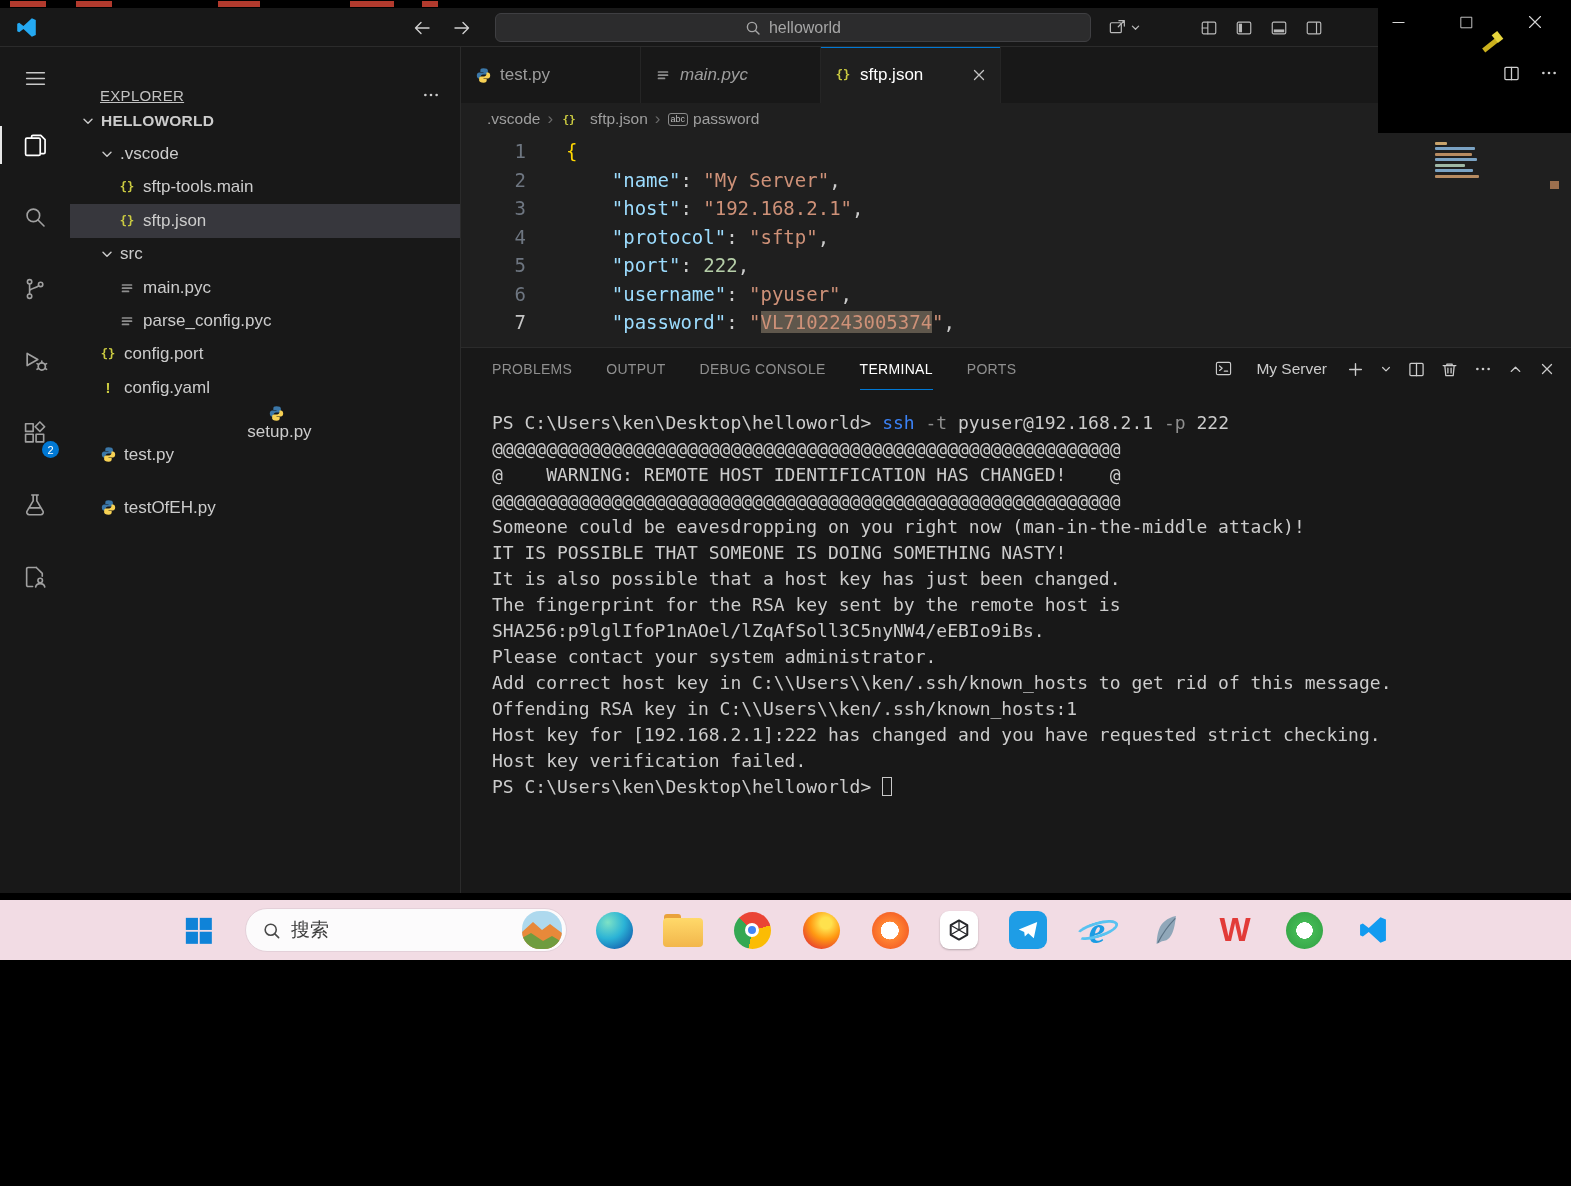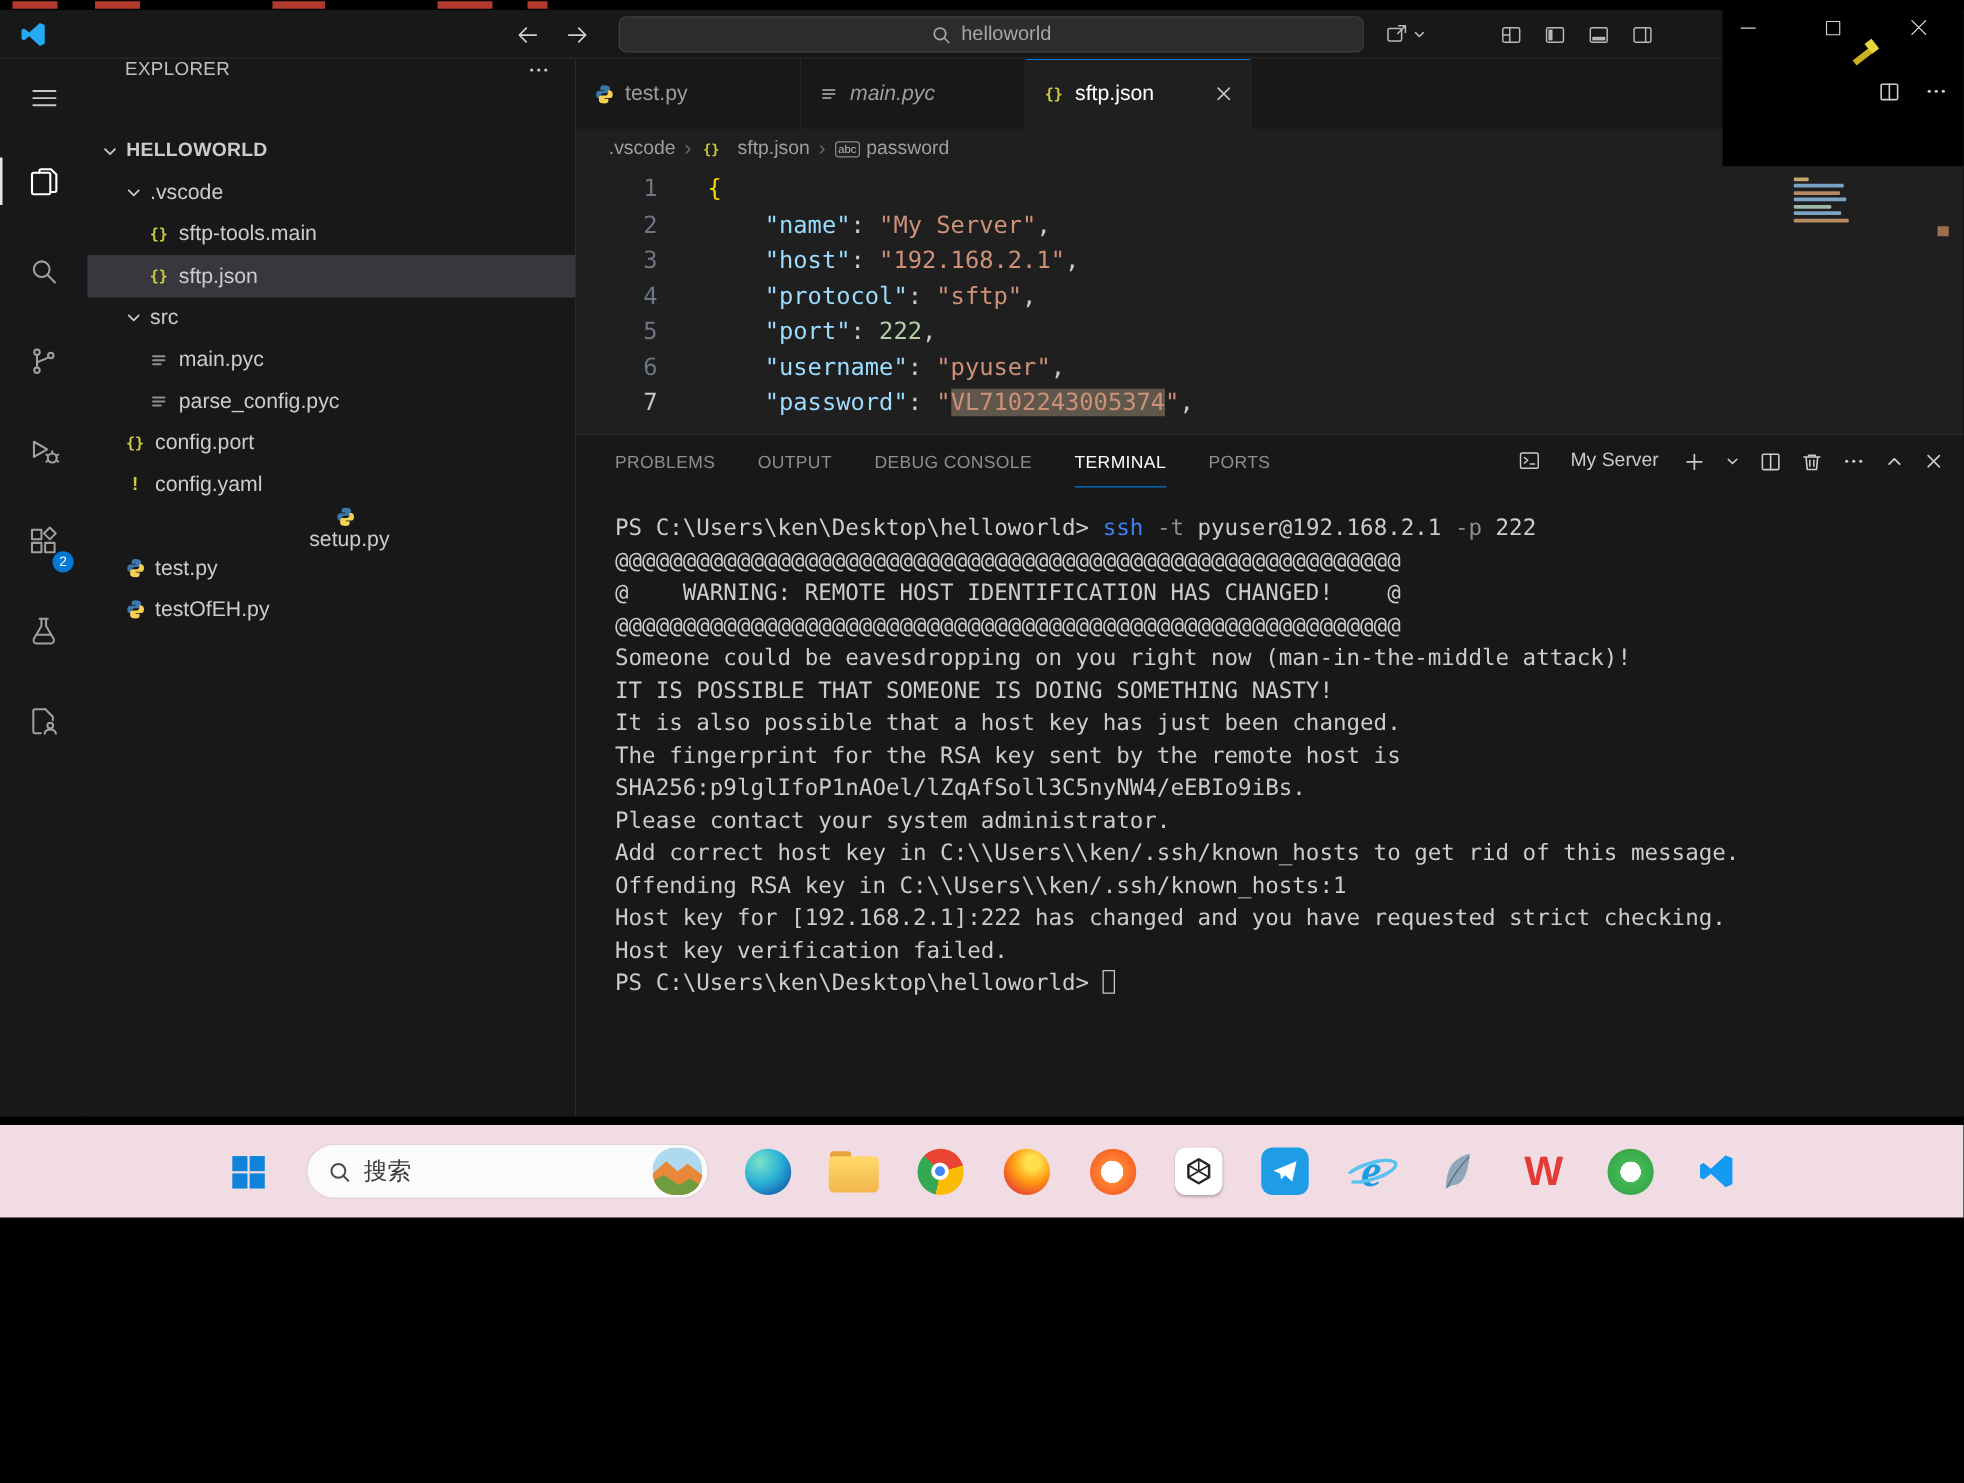--- a/index.html
+++ b/index.html
@@ -27,21 +27,21 @@
 .pen::after{content:"";position:absolute;right:3px;top:2px;width:7px;height:10px;background:#e7d63d;transform:rotate(-38deg);}
 
 .activitybar{position:absolute;left:0;top:39px;width:70px;height:846px;background:#181818;}
 .ab-item{height:72px;display:flex;align-items:center;justify-content:center;color:#a0a0a0;position:relative;cursor:pointer;}
 .ab-item.first{height:62px;color:#c8c8c8;}
 .ab-item.active{color:#ffffff;}
 .ab-item.active::before{content:"";position:absolute;left:0;top:17px;bottom:17px;width:2px;background:#e7e7e7;}
 .badge{position:absolute;right:11px;bottom:11px;min-width:17px;height:17px;padding:0 2px;border-radius:9px;background:#0078d4;color:#fff;font-size:11px;display:flex;align-items:center;justify-content:center;}
 
 .sidebar{position:absolute;left:70px;top:39px;width:391px;height:846px;background:#181818;border-right:1px solid #2b2b2b;}
-.sb-header{height:57px;display:flex;align-items:flex-start;padding:0 20px 0 30px;color:#c2c2c2;font-size:15px;letter-spacing:.3px;}
+.sb-header{height:57px;display:flex;align-items:flex-end;padding:0 20px 0 30px;color:#c2c2c2;font-size:15px;letter-spacing:.3px;text-decoration:underline;}
 .sb-more{margin-left:auto;color:#cccccc;display:flex;}
 .trow{height:33.4px;display:flex;align-items:center;font-size:17px;color:#cccccc;cursor:pointer;white-space:nowrap;}
 .trow.sel{background:#37373d;}
 .trow.broot{font-weight:bold;font-size:15.5px;letter-spacing:.2px;}
 .chev{width:16px;margin-right:5px;display:flex;color:#cccccc;}
 .fi{width:18px;margin-right:7px;display:flex;align-items:center;justify-content:center;}
 .fi-json{color:#cbcb41;font-weight:bold;font-size:12px;font-family:"DejaVu Sans Mono",monospace;}
 .fi-yaml{color:#cbcb41;font-weight:bold;font-size:15px;}
 
 .editorcol{position:absolute;left:461px;top:39px;right:0;height:846px;display:flex;flex-direction:column;background:#1f1f1f;}
@@ -77,21 +77,21 @@
 .ptab.active{color:#ffffff;border-bottom:1px solid #0078d4;}
 .pactions{margin-left:auto;display:flex;align-items:center;gap:16px;color:#cccccc;}
 .pbtn{display:flex;align-items:center;cursor:pointer;}
 .term-label{display:flex;gap:24px;font-size:15.5px;color:#cccccc;margin-right:4px;cursor:pointer;}
 .terminal{flex:1;padding:20px 0 0 31px;font-family:"DejaVu Sans Mono",monospace;font-size:18px;color:#cccccc;overflow:hidden;}
 .tl{height:26px;line-height:26px;white-space:pre;}
 .tk-cmd{color:#3b82f6;}
 .tk-par{color:#8f8f8f;}
 .tk-cur{display:inline-block;width:10px;height:19px;border:1px solid #c8c8c8;vertical-align:-3px;}
 
-.taskbar{position:absolute;left:0;top:900px;width:1571px;height:74px;background:#f2dce4;display:flex;align-items:center;justify-content:center;gap:25px;}
+.taskbar{position:absolute;left:0;top:900px;width:1571px;height:60px;background:#f2dce4;display:flex;align-items:center;justify-content:center;gap:25px;}
 .start{width:44px;height:44px;display:flex;align-items:center;justify-content:center;cursor:pointer;}
 .pill{width:322px;height:44px;background:#fcfbfc;border:1px solid #e4d0d9;border-radius:22px;display:flex;align-items:center;padding:3px 4px 3px 16px;gap:10px;color:#3c3c3c;font-size:19px;cursor:pointer;}
 .pill-img{margin-left:auto;width:40px;height:38px;border-radius:18px;overflow:hidden;display:flex;}
 .tapp{width:44px;height:44px;display:flex;align-items:center;justify-content:center;cursor:pointer;}
 .ticon{width:37px;height:37px;border-radius:50%;display:block;}
 .chrome{position:relative;background:conic-gradient(from -45deg,#ea4435 0 33%,#fbbc04 33% 66%,#34a853 66% 100%);}
 .chrome-c{position:absolute;left:50%;top:50%;width:14px;height:14px;transform:translate(-50%,-50%);background:#4286f5;border:3.5px solid #fff;border-radius:50%;}
 .folderw{position:relative;width:40px;height:33px;display:block;}
 .ftab{position:absolute;left:1px;top:0;width:17px;height:10px;background:#e9a23b;border-radius:3px 3px 0 0;}
 .fbody{position:absolute;left:0;right:0;top:4px;bottom:0;background:linear-gradient(180deg,#ffd96a,#f2b64b);border-radius:4px;}
@@ -346,21 +346,21 @@
           </div>
           <div class="trow" style="padding-left: 29px;">
             <span class="fi">
               <svg width="17" height="17" viewBox="0 0 16 16">
                 <path fill="#3b77a8" d="M7.9 1.2c-2.2 0-2.9.9-2.9 2v1.5h3v.5H3.9c-1.2 0-2.2 1-2.2 2.8 0 1.9 1 2.9 2.2 2.9h1.3V9.3c0-1.3 1.1-2.2 2.3-2.2h2.9c1 0 1.7-.8 1.7-1.8V3.2c0-1.1-1.5-2-4.2-2z"></path>
                 <path fill="#f7d154" d="M8.1 14.8c2.2 0 2.9-.9 2.9-2v-1.5H8v-.5h4.1c1.2 0 2.2-1 2.2-2.8 0-1.9-1-2.9-2.2-2.9h-1.3v1.6c0 1.3-1.1 2.2-2.3 2.2H5.6c-1 0-1.7.8-1.7 1.8v2.1c0 1.1 1.5 2 4.2 2z"></path>
               </svg>
             </span>
             <span class="tlabel">test.py</span>
           </div>
-          <div class="trow" style="padding-left: 29px;">
+          <div class="trow" style="padding-left: 29px; margin-top: 20px;">
             <span class="fi">
               <svg width="17" height="17" viewBox="0 0 16 16">
                 <path fill="#3b77a8" d="M7.9 1.2c-2.2 0-2.9.9-2.9 2v1.5h3v.5H3.9c-1.2 0-2.2 1-2.2 2.8 0 1.9 1 2.9 2.2 2.9h1.3V9.3c0-1.3 1.1-2.2 2.3-2.2h2.9c1 0 1.7-.8 1.7-1.8V3.2c0-1.1-1.5-2-4.2-2z"></path>
                 <path fill="#f7d154" d="M8.1 14.8c2.2 0 2.9-.9 2.9-2v-1.5H8v-.5h4.1c1.2 0 2.2-1 2.2-2.8 0-1.9-1-2.9-2.2-2.9h-1.3v1.6c0 1.3-1.1 2.2-2.3 2.2H5.6c-1 0-1.7.8-1.7 1.8v2.1c0 1.1 1.5 2 4.2 2z"></path>
               </svg>
             </span>
             <span class="tlabel">testOfEH.py</span>
           </div>
         </div>
     </div>

